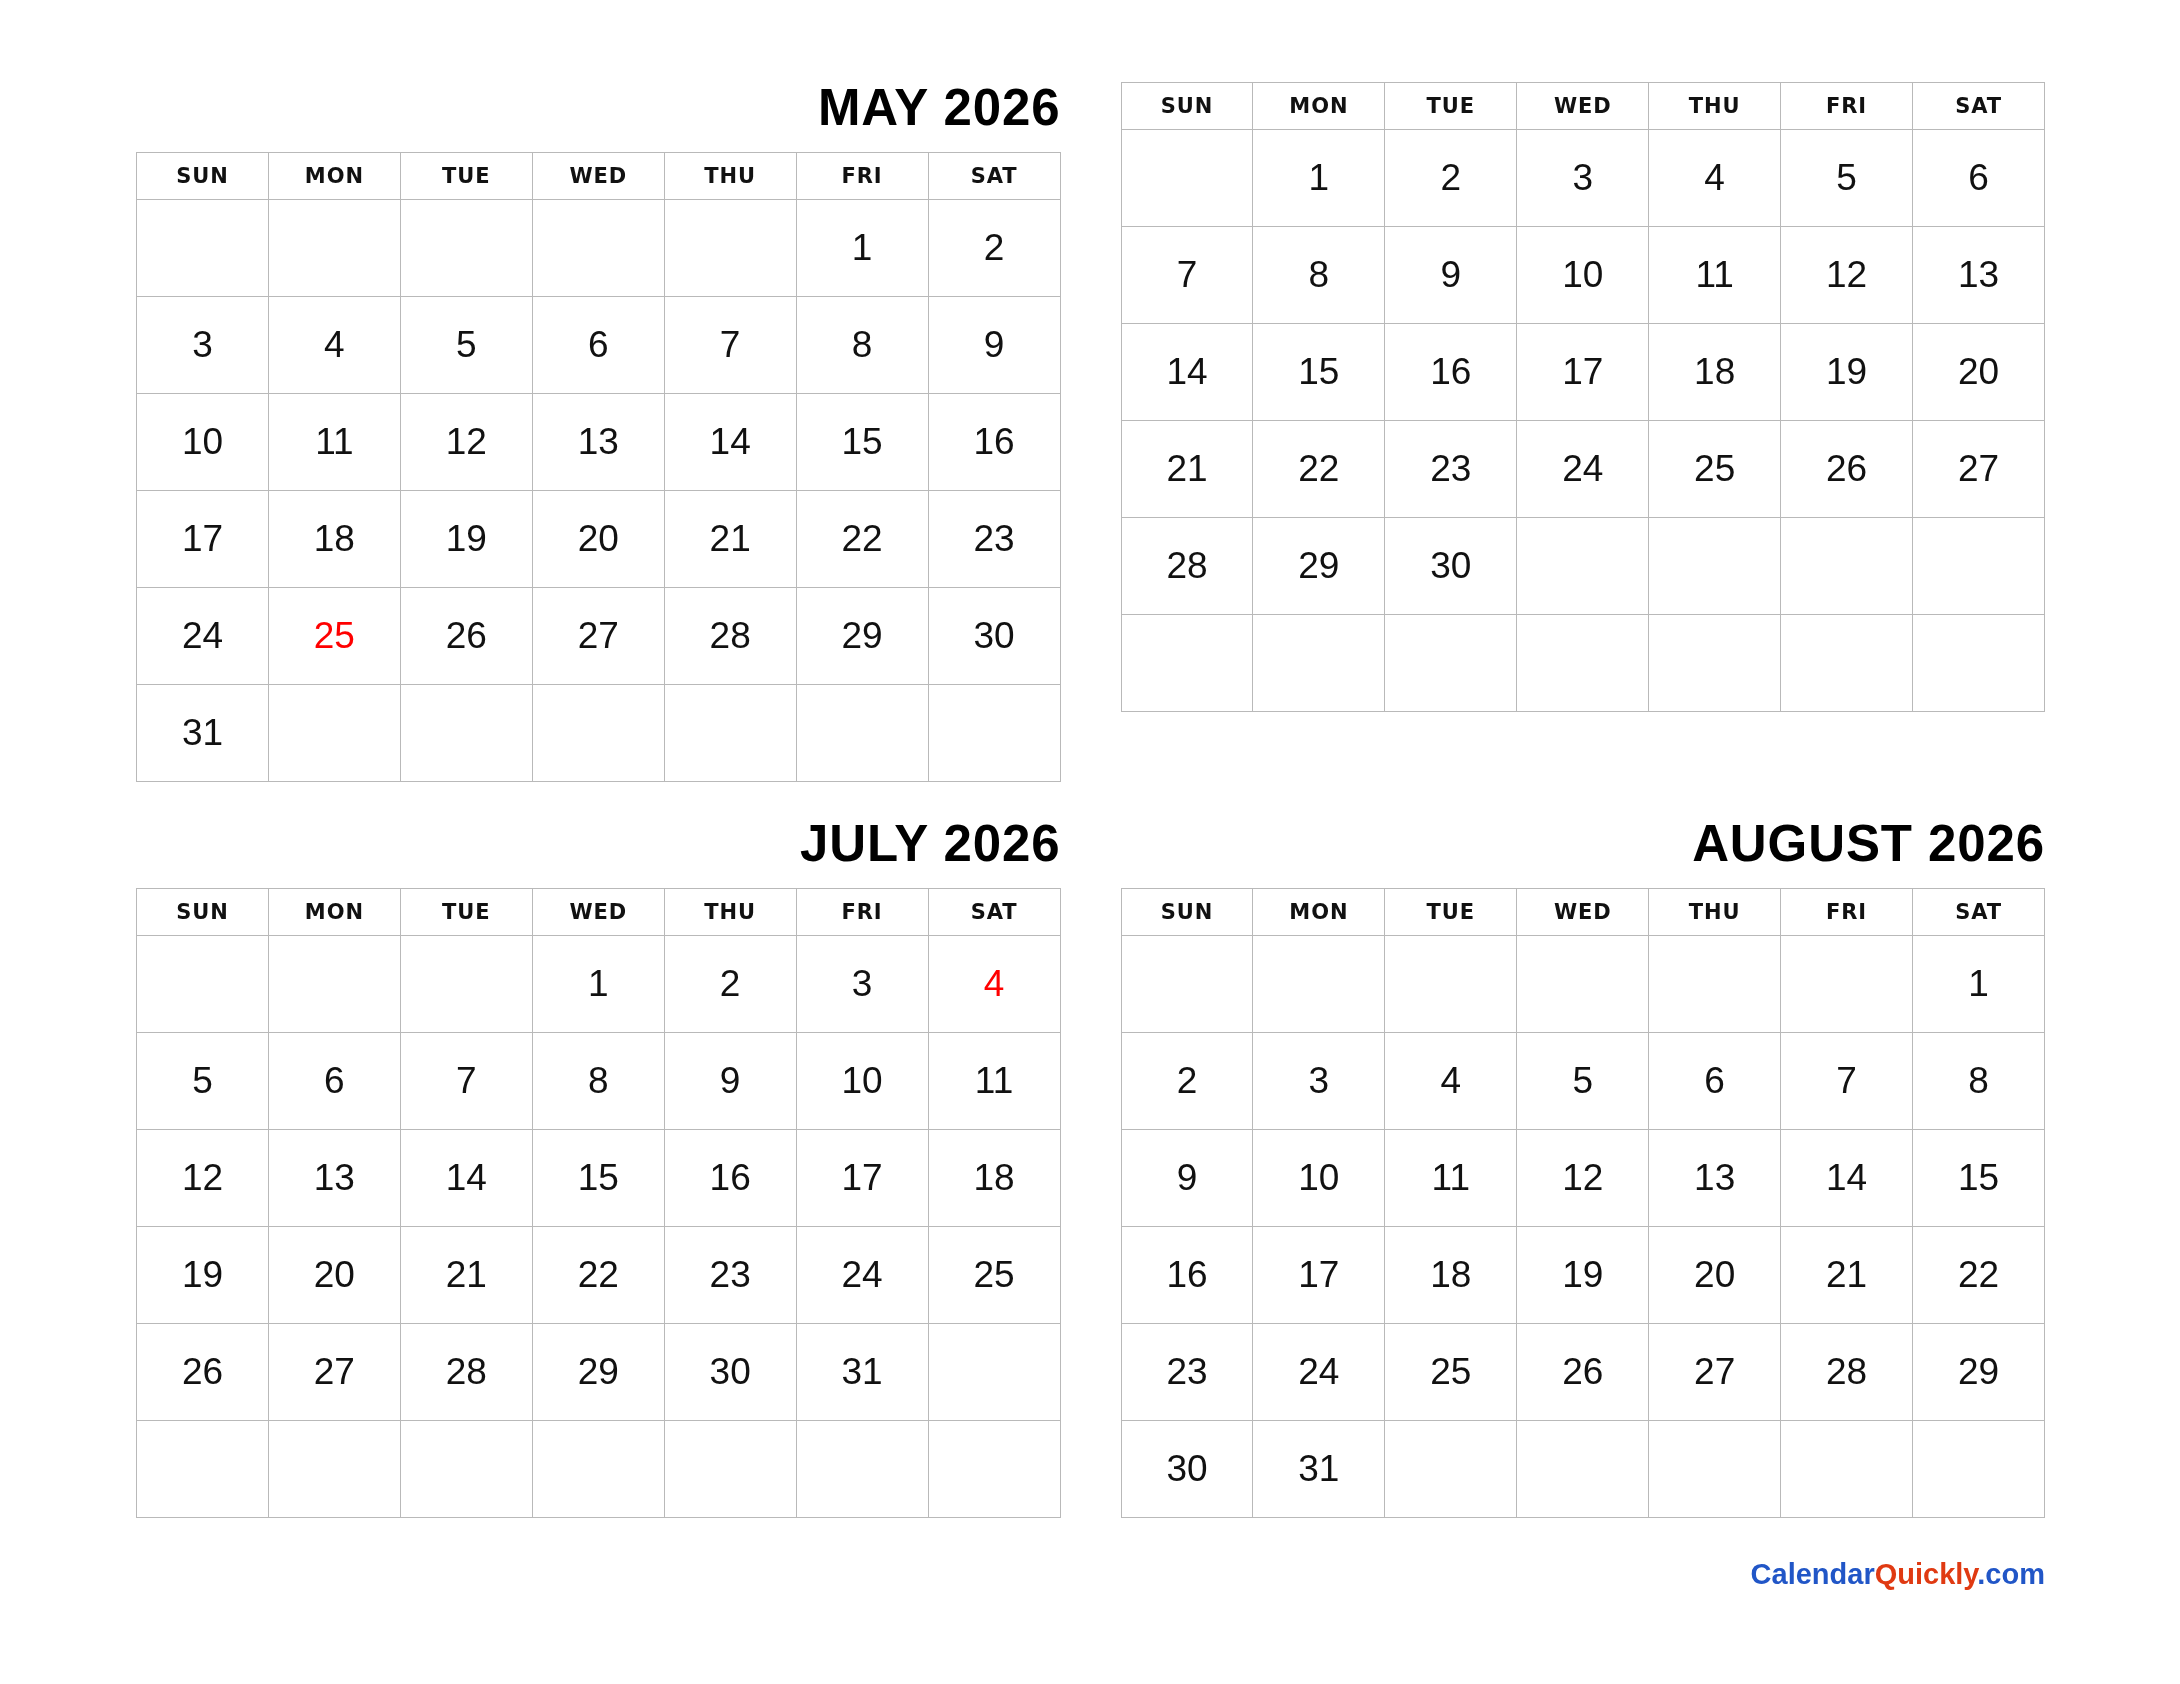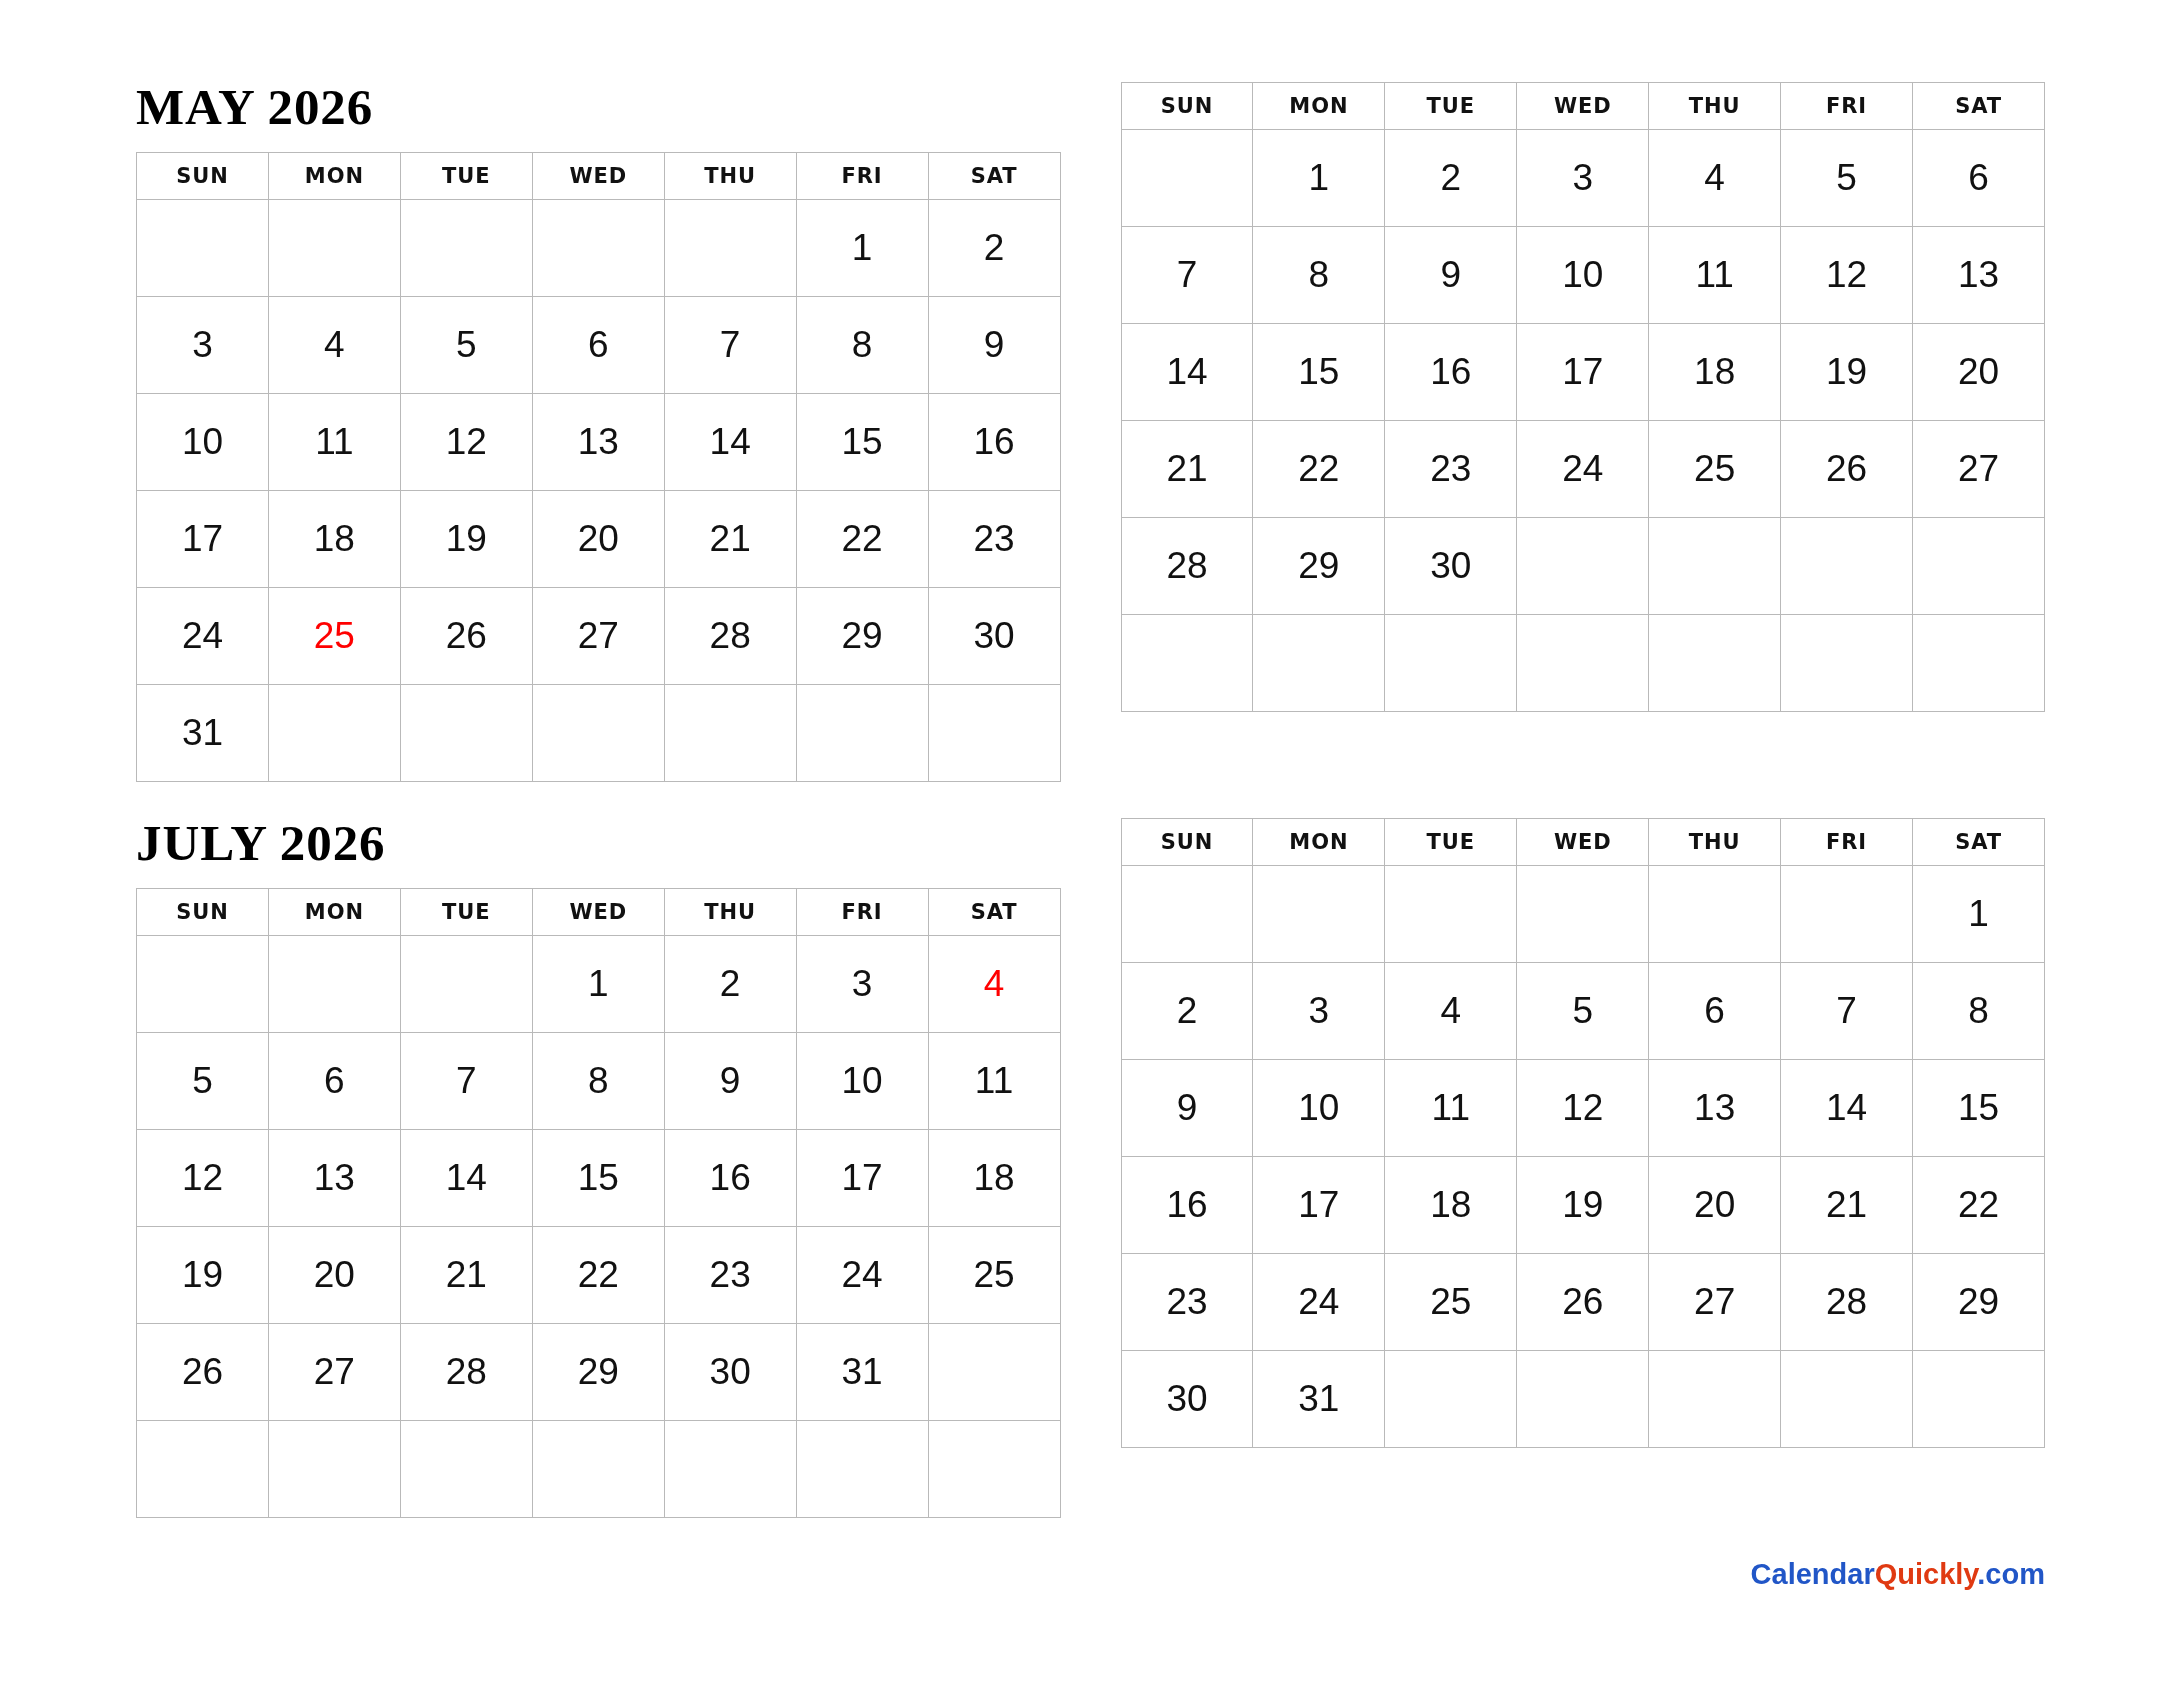--- a/index.html
+++ b/index.html
@@ -28,27 +28,27 @@
     column-gap: 60px;
     row-gap: 36px;
     padding: 82px 136px 0 136px;
     box-sizing: border-box;
   }
   .month-block {
     display: flex;
     flex-direction: column;
   }
   .month-title {
-    text-align: left;
+    text-align: right;
     font-size: 51px;
     font-weight: bold;
     letter-spacing: 0.9px;
     margin-bottom: 19px;
     line-height: 1;
-    font-family: Liberation Serif, serif;
+    font-family: Liberation Sans, sans-serif;
   }
   table.cal {
     border-collapse: collapse;
     width: 100%;
     table-layout: fixed;
     padding-left: 30px;
   }
   table.cal th {
     border: 1.3px solid #b9b9b9;
     height: 44px;
@@ -298,20 +298,21 @@
               <td></td>
               <td></td>
               <td></td>
               <td></td>
               <td></td>
             </tr>
           </tbody>
         </table>
       </div>
       <div class="month-block">
+        <div class="month-title">AUGUST 2026</div>
         <table class="cal">
           <thead>
             <tr>
               <th>SUN</th>
               <th>MON</th>
               <th>TUE</th>
               <th>WED</th>
               <th>THU</th>
               <th>FRI</th>
               <th>SAT</th>

